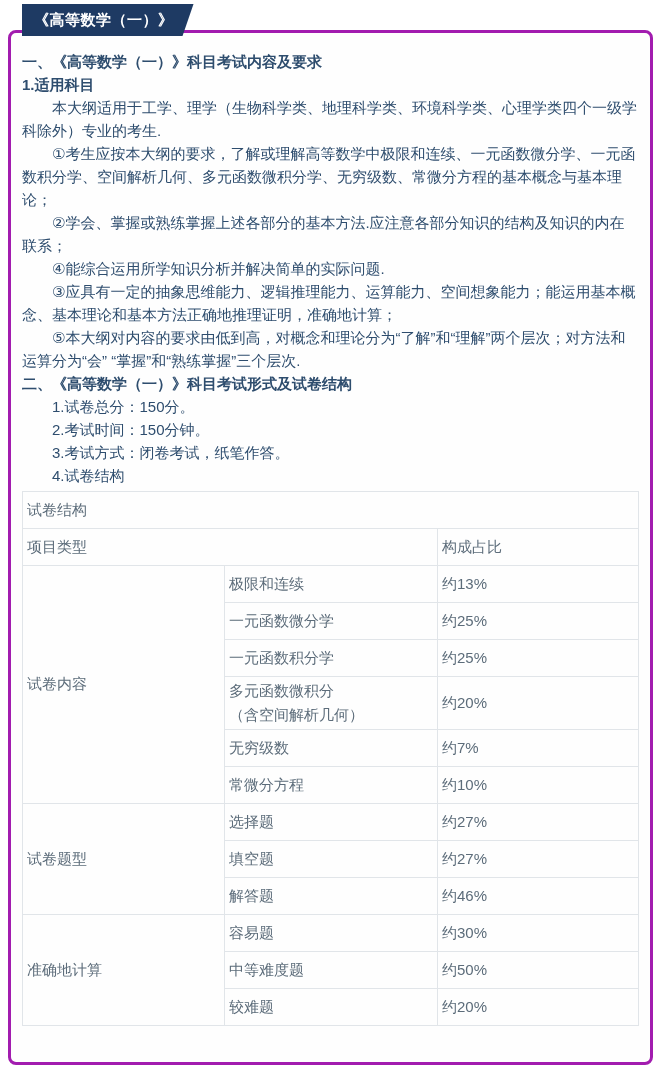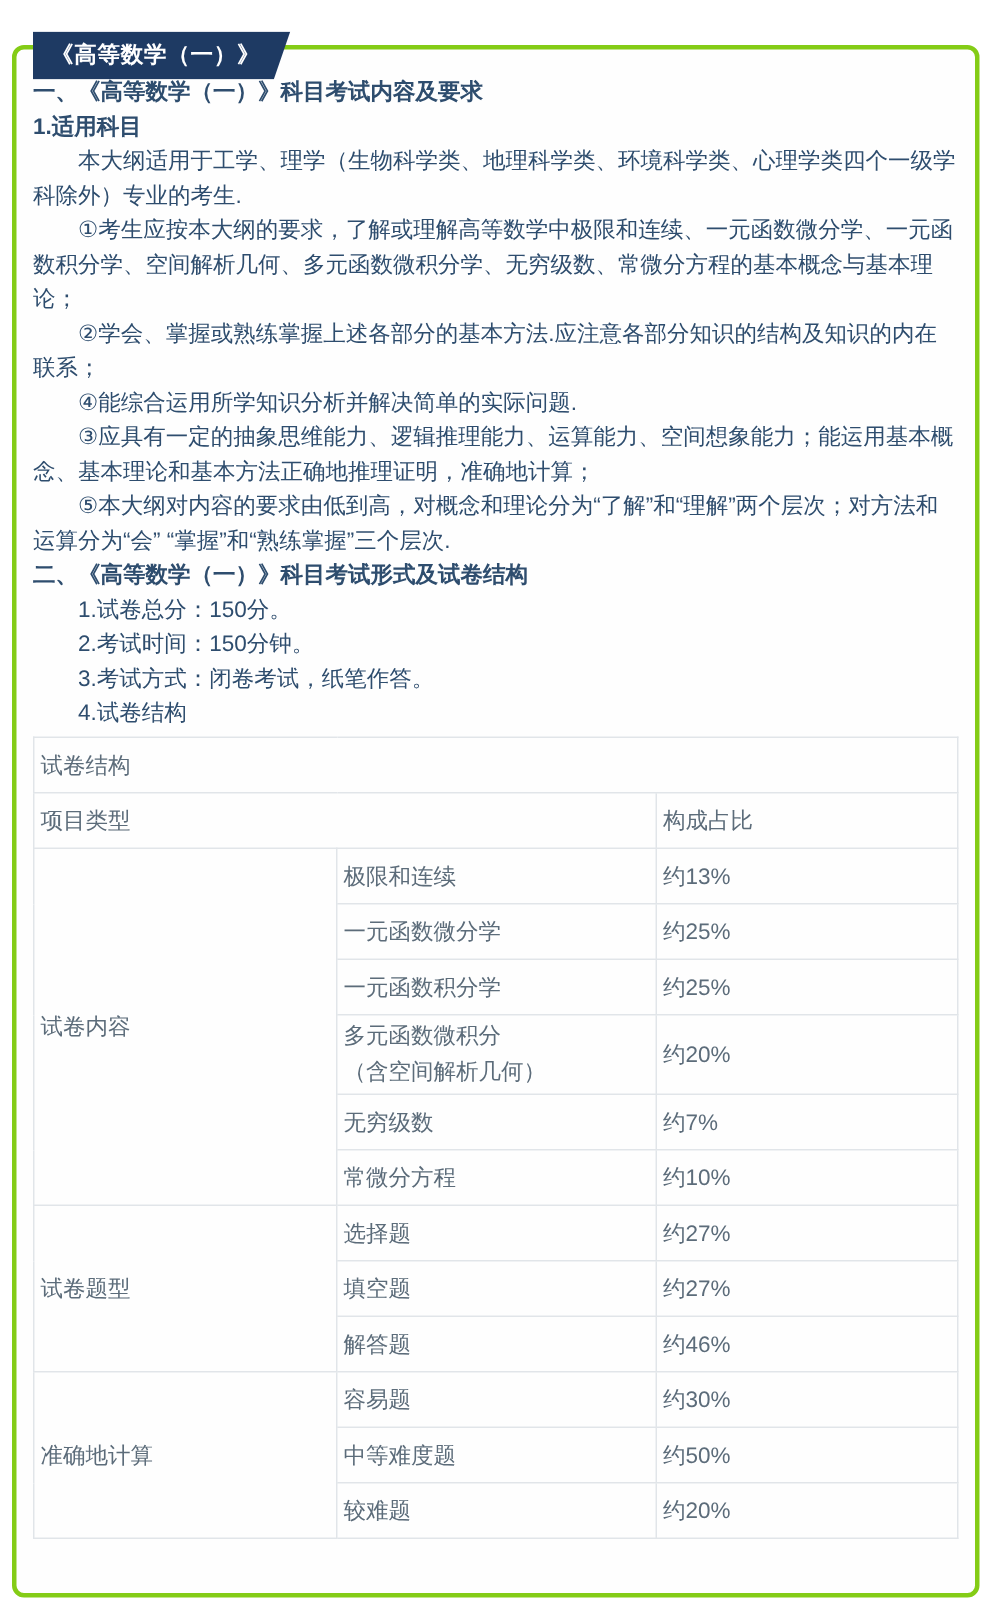--- a/index.html
+++ b/index.html
@@ -7,26 +7,26 @@
     width: 661px; height: 1075px;
     font-family: "Liberation Sans", "DejaVu Sans", sans-serif;
     position: relative; overflow: hidden;
   }
   .page { position: relative; width: 661px; height: 1075px; }
 
   .container {
     position: absolute; left: 8px; top: 30px;
     width: 645px; height: 1035px; box-sizing: border-box;
     background: #fefefe;
-    border: 3px solid #84cc16; border-radius: 8px;
+    border: 3px solid #a21caf; border-radius: 8px;
     padding: 17px 11px 20px 11px;
   }
 
   .badge {
-    position: absolute; left: 22px; top: 21px; z-index: 2;
+    position: absolute; left: 22px; top: 4px; z-index: 2;
     background: #1e3a63; color: #ffffff;
     font-size: 15px; font-weight: bold; line-height: 32px;
     padding: 0 20px 0 12px;
     clip-path: polygon(0 0, 100% 0, calc(100% - 11px) 100%, 0 100%);
     letter-spacing: 0.5px;
   }
 
   p.line { margin: 0; font-size: 15px; line-height: 23px; color: #2e4d6e; }
   p.bold { font-weight: bold; }
   p.indent { text-indent: 2em; }

